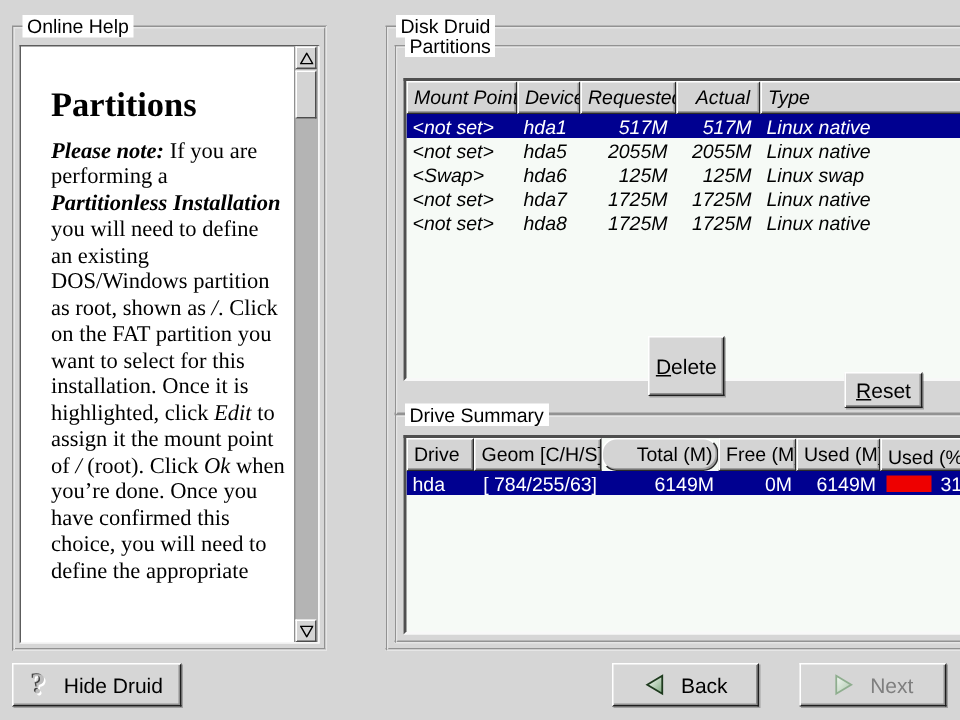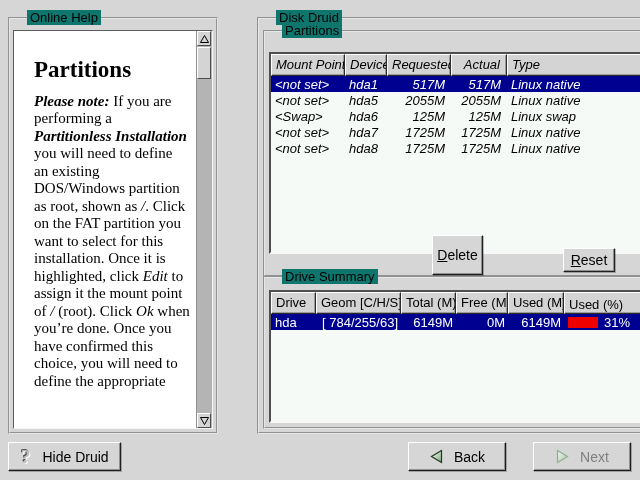--- a/index.html
+++ b/index.html
@@ -4,21 +4,21 @@
 <style>
   html,body{margin:0;padding:0;}
   .screen{
     position:relative; width:640px; height:480px; overflow:hidden;
     background:#d6d6d6;
     font-family:"Liberation Sans", sans-serif; font-size:13px; color:#000;
   }
   
   .frame{ position:absolute; border:2px groove #e6e6e6; }
   .frame-label{
-    position:absolute; top:-9px; left:17px; background:#0f766e;
+    position:absolute; top:-9px; left:5px; background:#ffffff;
     padding:0 3px; font-size:13px; line-height:15px; white-space:nowrap;text-align:center;
   }
   
   .help-frame{ left:8px; top:17px; width:206px; height:413px; }
   .help-box{
     position:absolute; left:3px; right:3px; top:11px; bottom:3px;
     background:#ffffff; border:1px solid; border-color:#5c5c5c #f6f6f6 #f6f6f6 #5c5c5c;
   }
   .help-content{
     position:absolute; left:0; top:0; right:16px; bottom:0; overflow:hidden;
@@ -71,38 +71,38 @@
   .tr.selected{ background:#000090; color:#ffffff; }
   .td{ box-sizing:border-box; padding:0 4px; white-space:nowrap; overflow:hidden; font-size:13px; }
   
   .c-mount{ width:74px; } .c-device{ width:42px; }
   .c-req{ width:64px; text-align:right; padding-right:6px; }
   .c-act{ width:56px; text-align:right; padding-right:6px; }
   .c-type{ flex:1; }
   .th.c-act{ text-align:right; }
   
   .s-drive{ width:45px; } .s-geom{ width:85px; text-align:right; padding-right:3px; }
-  .s-total{ width:55px; text-align:right; padding-right:3px; }
+  .s-total{ width:78px; text-align:right; padding-right:3px;border-radius:10px; }
   .s-free{ width:52px; text-align:right; padding-right:3px; }
   .s-used{ width:56px; text-align:right; padding-right:3px; }
   .s-pct{ flex:1; display:flex; align-items:center; gap:6px; }
   .th.s-geom{ text-align:left; } 
   .used-bar{ width:30px; height:11px; display:inline-block; }
   
   .btn{
     position:absolute; box-sizing:border-box; background:#d6d6d6;
     border-top:1px solid #ffffff; border-left:1px solid #ffffff;
     border-right:1px solid #1f1f1f; border-bottom:1px solid #1f1f1f;
     box-shadow:inset -1px -1px 0 #8f8f8f, 1px 1px 0 rgba(0,0,0,0.25);
     display:flex; align-items:center; justify-content:center;
     font-size:14px; color:#000; cursor:default; white-space:nowrap;
   }
   .u{ text-decoration:underline; }
   .btn-edit{ left:36px; bottom:3px; width:53px; height:24px; }
-  .btn-delete{ left:167px; bottom:0; width:51px; height:40px; }
+  .btn-delete{ left:167px; bottom:11px; width:51px; height:40px; }
   .btn-reset{ left:298px; bottom:3px; width:52px; height:24px; }
   
   .btn-hidehelp{ left:8px; top:442px; width:113px; height:29px; justify-content:flex-start; padding-left:12px; gap:12px; }
   .btn-back{ left:408px; top:442px; width:98px; height:29px; gap:10px; }
   .btn-next{ left:533px; top:442px; width:98px; height:29px; gap:10px; color:#7f7f7f; }
   .qmark{
     font-family:"Liberation Serif",serif; font-weight:bold; font-size:19px; line-height:19px;
     color:#bdbdbd; text-shadow:-1px -1px 0 #474747, 1px 1px 0 #ffffff;
   }
   .arrow-svg{ display:block; }

